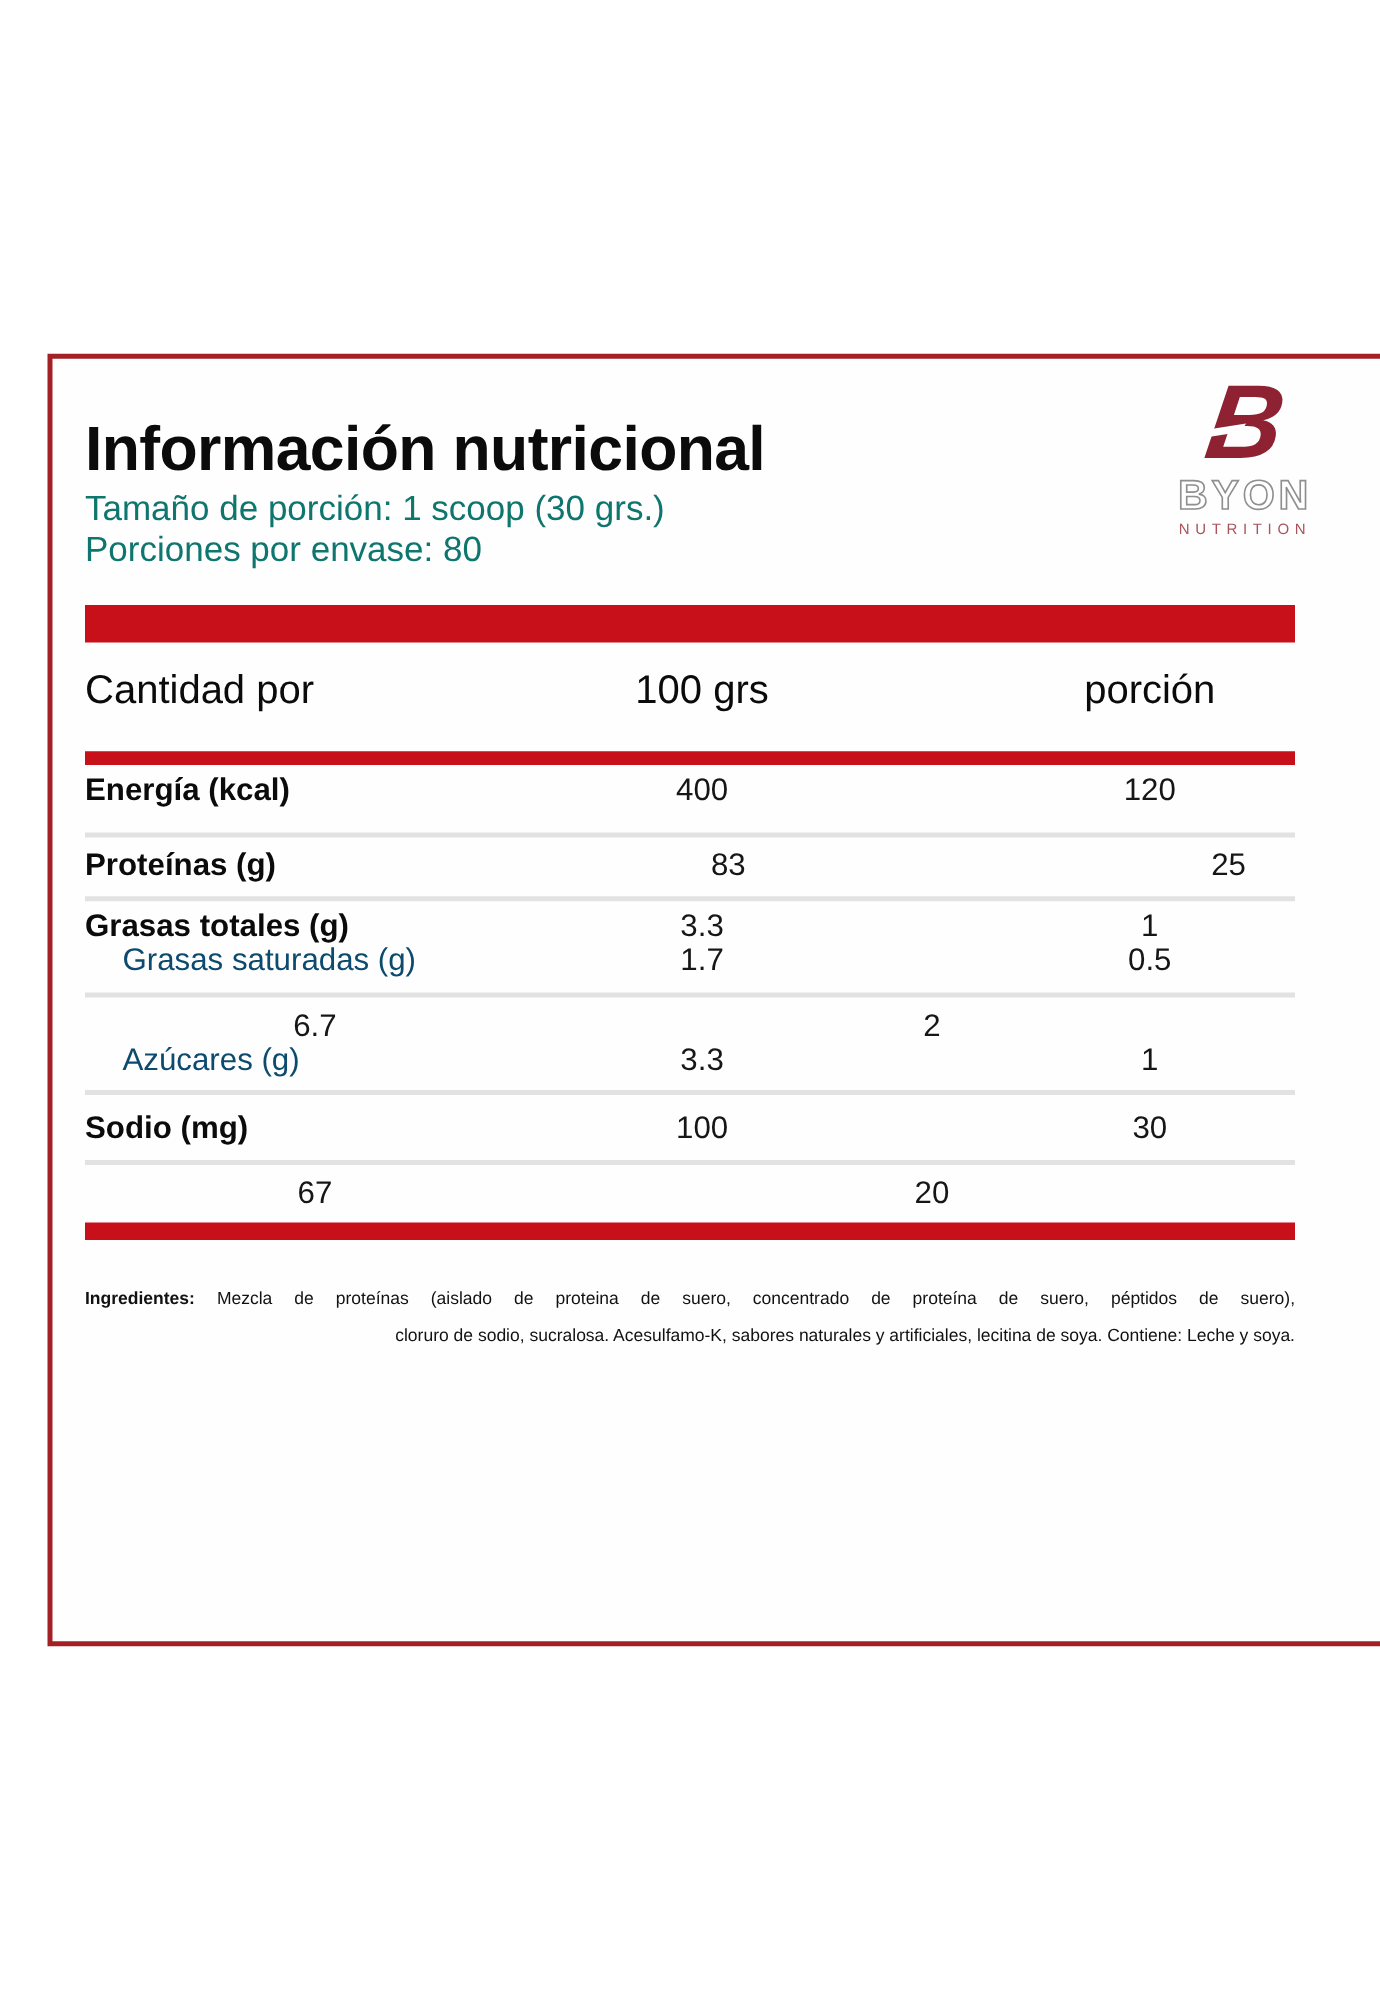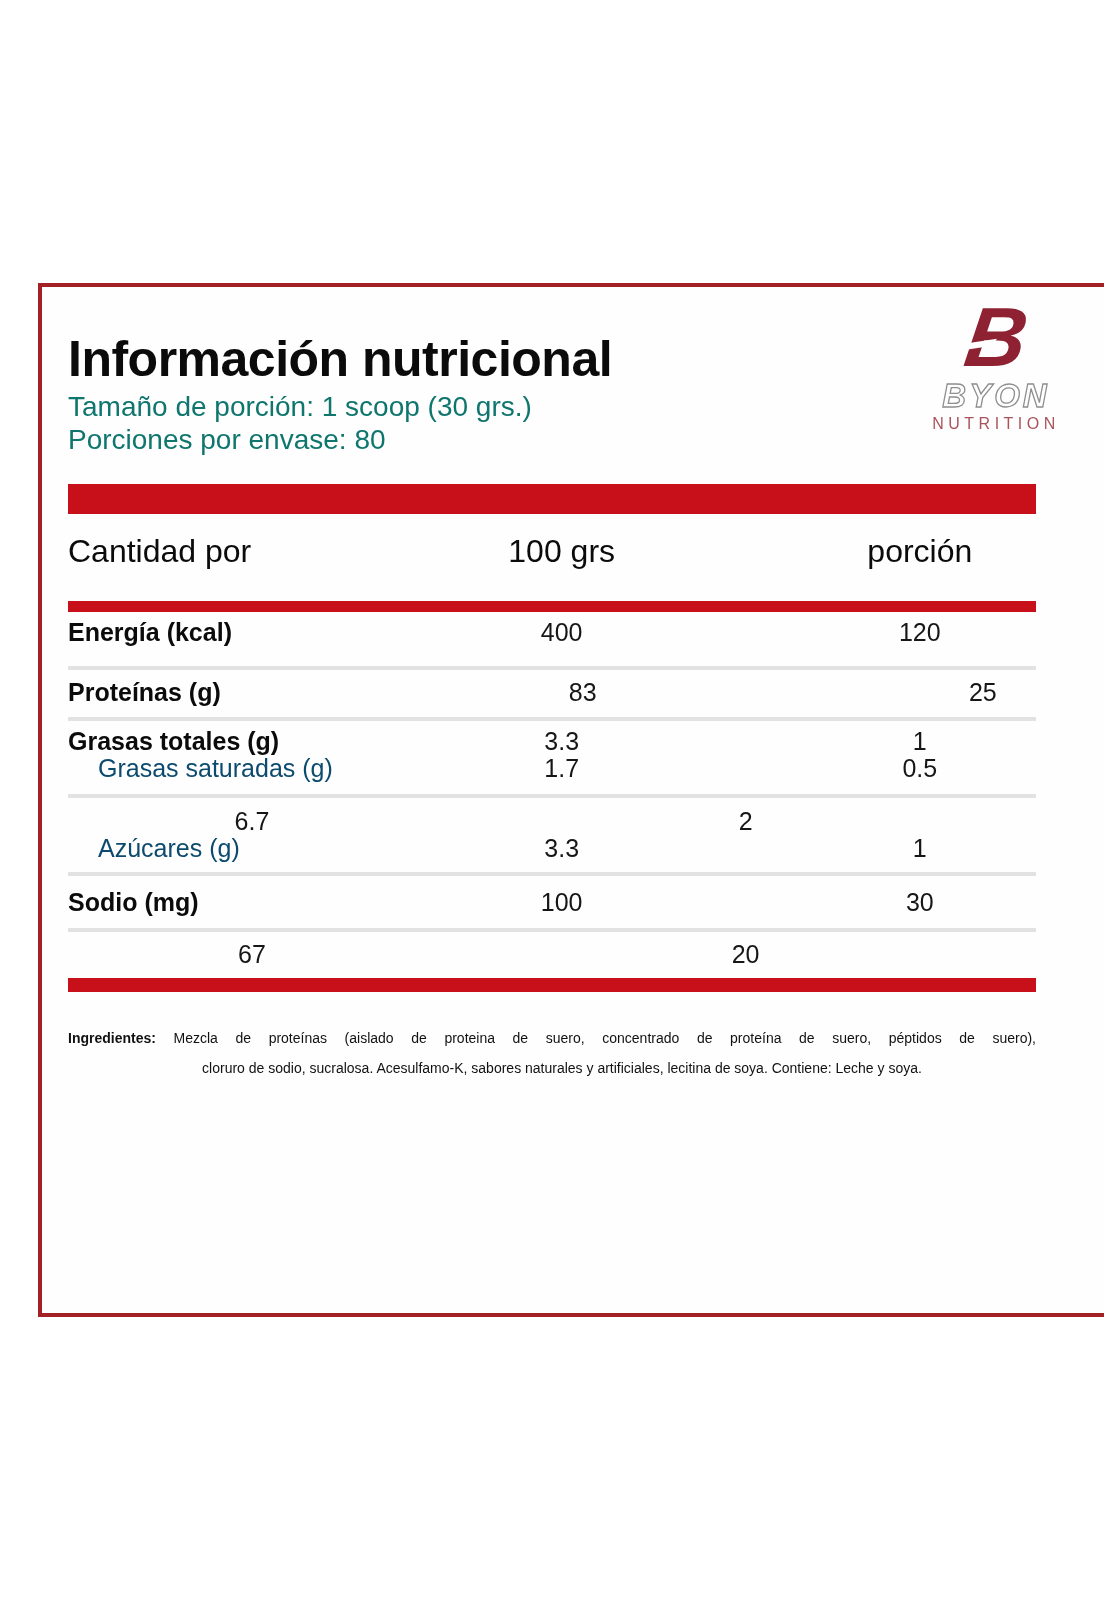--- a/index.html
+++ b/index.html
@@ -79,28 +79,27 @@
     width: 26px;
     height: 7px;
     background: #fefefe;
     transform: skewX(-35deg) rotate(-10deg);
   }
   .logo-name {
     margin-top: 2px;
     font-size: 33px;
     line-height: 34px;
     font-weight: 700;
-    font-style: italic;
     letter-spacing: 3px;
     color: #ffffff;
     -webkit-text-stroke: 1.3px #8f8f8f;
   }
   .logo-tagline {
     margin-top: 4px;
-    font-size: 16px;
+    font-size: 12px;
     line-height: 13px;
     font-weight: 400;
     letter-spacing: 4.5px;
     color: #a9545c;
   }
 
   
   .bar {
     position: absolute;
     left: 26px;
@@ -166,21 +165,21 @@
     width: 968px;
     font-size: 14px;
     line-height: 30px;
     color: #111111;
   }
   .ing-line1 {
     text-align: justify;
     text-align-last: justify;
     white-space: nowrap;
   }
-  .ing-line2 { text-align: center; margin-left: 20px; }
+  .ing-line2 { text-align: right; margin-left: 20px; }
   .ing-bold { font-weight: 700; }
 </style>
 </head>
 <body>
 
 <div class="label-box">
 
   <div class="title">Información nutricional</div>
   <div class="subtitle sub1">Tamaño de porción: 1 scoop (30 grs.)</div>
   <div class="subtitle sub2">Porciones por envase: 80</div>

